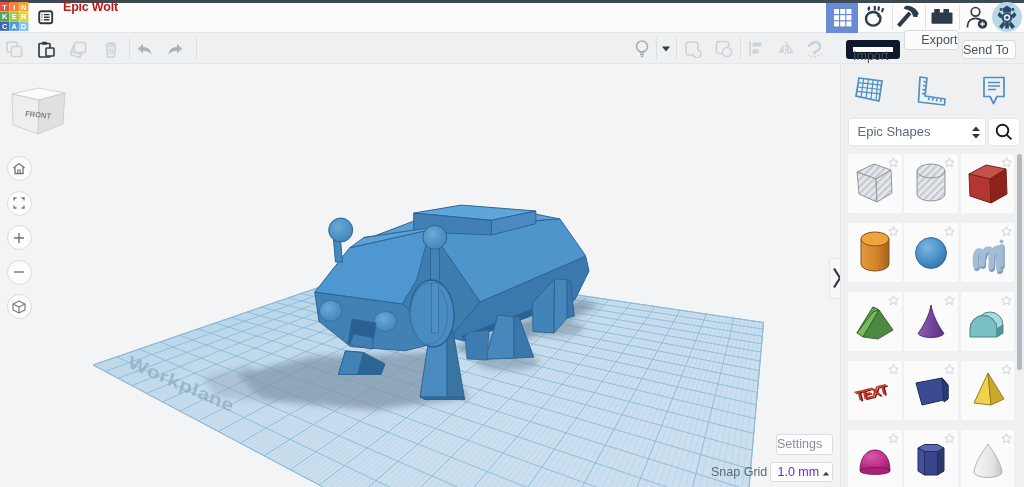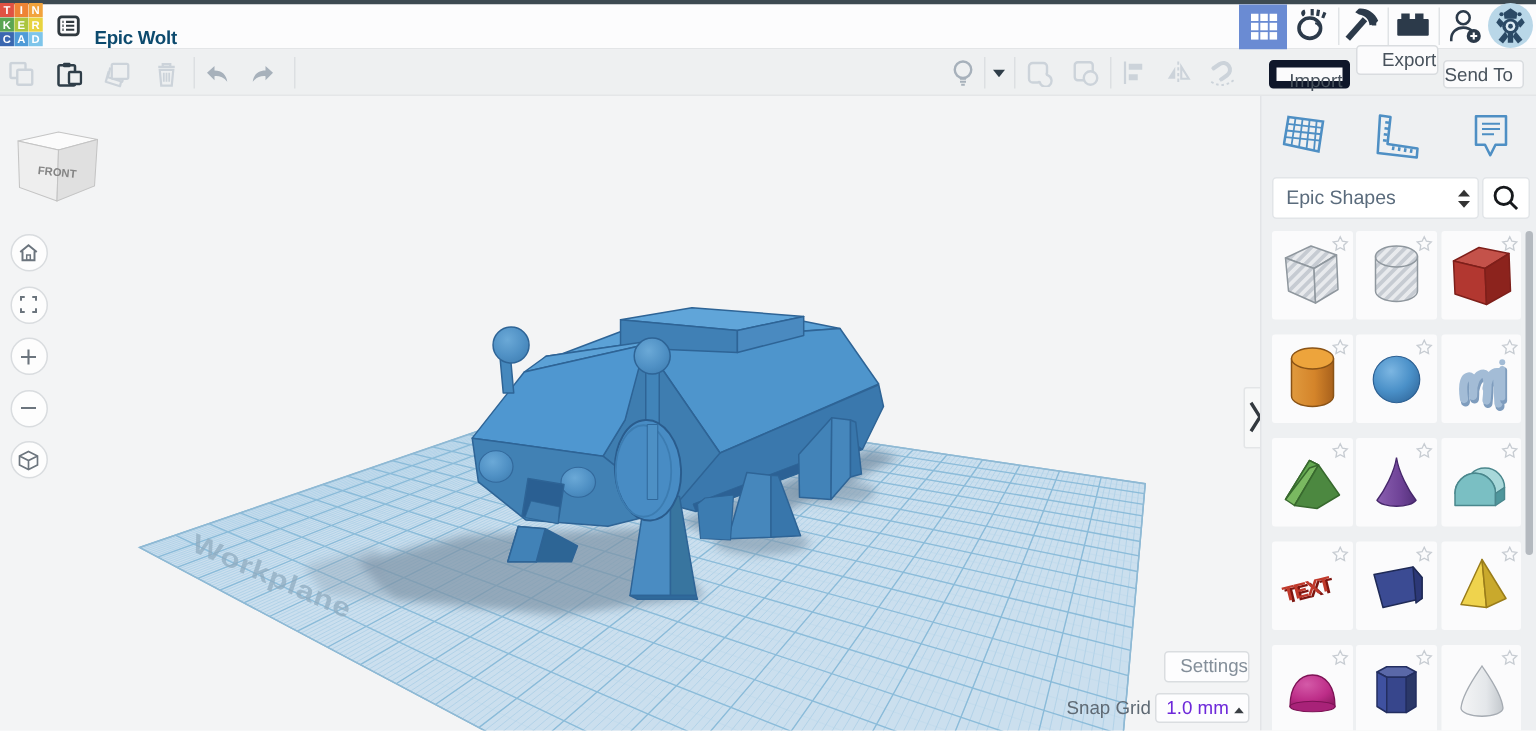--- a/index.html
+++ b/index.html
@@ -95,21 +95,21 @@
 <svg style="position:absolute;left:13px;top:266px" width="12" height="12" viewBox="0 0 12 12">
     <path d="M1 6h10" stroke="#6b747d" stroke-width="1.4"></path>
   </svg>
 <svg style="position:absolute;left:12px;top:299.5px" width="14" height="14" viewBox="0 0 14 14">
     <path d="M7 1 L13 4 L13 10 L7 13 L1 10 L1 4 Z M1 4 L7 7 L13 4 M7 7 V13" fill="none" stroke="#6b747d" stroke-width="1.1"></path>
   </svg>
 <div style="position:absolute;left:828.5px;top:257.5px;width:16px;height:41px;background:#f7f8f8;border:1px solid #e3e5e7;border-radius:2px;box-sizing:border-box"></div>
 <svg style="position:absolute;left:831.5px;top:266.5px" width="10" height="22" viewBox="0 0 10 22">
     <path d="M2 1.5 L8 11 L2 20.5" fill="none" stroke="#33393f" stroke-width="2.2"></path>
   </svg>
-<div style="position:absolute;left:776px;top:434px;width:57px;height:21px;background:#fdfdfe;border:1px solid #dadde0;border-radius:3px;box-sizing:border-box;font:12.5px 'Liberation Sans',sans-serif;color:#848f9a;text-align:right;line-height:19px">Settings</div>
+<div style="position:absolute;left:776px;top:434px;width:57px;height:21px;background:#fdfdfe;border:1px solid #dadde0;border-radius:3px;box-sizing:border-box;font:12.5px 'Liberation Sans',sans-serif;color:#848f9a;text-align:left;line-height:19px">Settings</div>
 <div style="position:absolute;left:711px;top:465px;font:12.5px 'Liberation Sans',sans-serif;color:#5f6a74">Snap Grid</div>
 <div style="position:absolute;left:769.5px;top:461.5px;width:63.5px;height:20.5px;background:#fdfdfe;border:1px solid #dadde0;border-radius:3px;box-sizing:border-box;font:12.5px 'Liberation Sans',sans-serif;color:#6d28d9;line-height:18.5px;padding-left:7px">1.0 mm</div>
 <svg style="position:absolute;left:821.5px;top:470.5px" width="8" height="6" viewBox="0 0 8 6">
     <path d="M0.8 4.5l3.2-3.8 3.2 3.8z" fill="#3a3f44"></path>
   </svg>
 <div style="position:absolute;left:0;top:0;width:1024px;height:2.5px;background:#3d4a52"></div>
 <div style="position:absolute;left:0;top:2.5px;width:1024px;height:30.5px;background:#fcfcfd;border-bottom:1px solid #e3e5e7;box-sizing:border-box"></div>
 <svg style="position:absolute;left:0px;top:2px" width="29" height="30" viewBox="0 0 29 30">
     <rect x="0.0" y="0.0" width="9.3" height="9.4" fill="#e05243"></rect>
     <text x="4.6" y="7.5" font-family="Liberation Sans, sans-serif" font-size="7.5" font-weight="bold" fill="#fff" text-anchor="middle">T</text>
@@ -128,21 +128,21 @@
     <rect x="9.6" y="19.4" width="9.3" height="9.4" fill="#4f9bd7"></rect>
     <text x="14.2" y="26.9" font-family="Liberation Sans, sans-serif" font-size="7.5" font-weight="bold" fill="#fff" text-anchor="middle">A</text>
     <rect x="19.2" y="19.4" width="9.3" height="9.4" fill="#7ec5ea"></rect>
     <text x="23.8" y="26.9" font-family="Liberation Sans, sans-serif" font-size="7.5" font-weight="bold" fill="#fff" text-anchor="middle">D</text>
   </svg>
 <svg style="position:absolute;left:37.5px;top:9.5px" width="16" height="15" viewBox="0 0 16 15">
     <rect x="1.2" y="1.2" width="13" height="12" rx="2" fill="none" stroke="#30393f" stroke-width="1.9"></rect>
     <path d="M6 4.6h5.5M6 7.2h5.5M6 9.8h5.5" stroke="#30393f" stroke-width="1.4"></path>
     <path d="M3.6 4.6h0.8M3.6 7.2h0.8M3.6 9.8h0.8" stroke="#30393f" stroke-width="1.6"></path>
   </svg>
-<div style="position:absolute;left:63px;top:18px;font:bold 12.5px 'Liberation Sans',sans-serif;letter-spacing:-0.2px;color:#0c4a6e">Epic Wolt</div>
+<div style="position:absolute;left:63px;top:0;font:bold 12.5px 'Liberation Sans',sans-serif;letter-spacing:-0.2px;color:#b91c1c">Epic Wolt</div>
 <div style="position:absolute;left:826px;top:2.5px;width:32px;height:30.5px;background:#6a8bd3"></div>
 <svg style="position:absolute;left:833.5px;top:9px" width="18" height="18" viewBox="0 0 18 18">
     <rect x="0.0" y="0.0" width="5" height="5" fill="#fff"></rect>
     <rect x="6.2" y="0.0" width="5" height="5" fill="#fff"></rect>
     <rect x="12.4" y="0.0" width="5" height="5" fill="#fff"></rect>
     <rect x="0.0" y="6.2" width="5" height="5" fill="#fff"></rect>
     <rect x="6.2" y="6.2" width="5" height="5" fill="#fff"></rect>
     <rect x="12.4" y="6.2" width="5" height="5" fill="#fff"></rect>
     <rect x="0.0" y="12.4" width="5" height="5" fill="#fff"></rect>
     <rect x="6.2" y="12.4" width="5" height="5" fill="#fff"></rect>
@@ -252,21 +252,21 @@
     <path d="M6.5 4.5v8L1.5 12.5z" fill="#ccd3da"></path>
     <path d="M10.5 4.5v8l5-0z" fill="none" stroke="#ccd3da" stroke-width="1.4"></path>
   </svg>
 <svg style="position:absolute;left:806px;top:39px" width="19" height="20" viewBox="0 0 19 20">
     <g transform="rotate(-125 9.5 7.5)">
       <path d="M5 2.2 v5.3 a4.5 4.5 0 0 0 9 0 v-5.3" fill="none" stroke="#ccd3da" stroke-width="2.7"></path>
       <path d="M3.9 2.2h2.3M12.8 2.2h2.3" stroke="#ccd3da" stroke-width="1.4"></path>
     </g>
     <path d="M1.5 15.5 q7.5 5 15.5-1.5" fill="none" stroke="#ccd3da" stroke-width="1.3" stroke-dasharray="1.7 1.9"></path>
   </svg>
-<div style="position:absolute;left:846px;top:39.5px;width:54px;height:19.5px;background:#fbfbfc;border:5px solid #0f172a;border-radius:3px;box-sizing:border-box;font:12.5px 'Liberation Sans',sans-serif;color:#48525c;text-align:right;line-height:18px">Import</div>
+<div style="position:absolute;left:846px;top:39.5px;width:54px;height:19.5px;background:#fbfbfc;border:7px solid #0f172a;border-radius:3px;box-sizing:border-box;font:12.5px 'Liberation Sans',sans-serif;color:#48525c;text-align:left;line-height:18px">Import</div>
 <div style="position:absolute;left:903.5px;top:30px;width:55px;height:19.5px;background:#fbfbfc;border:1px solid #d9dcdf;border-radius:3px;box-sizing:border-box;font:12.5px 'Liberation Sans',sans-serif;color:#48525c;text-align:right;line-height:18px">Export</div>
 <div style="position:absolute;left:962px;top:39.5px;width:53.5px;height:19.5px;background:#fbfbfc;border:1px solid #d9dcdf;border-radius:3px;box-sizing:border-box;font:12.5px 'Liberation Sans',sans-serif;color:#48525c;text-align:left;line-height:18px">Send To</div>
 <div style="position:absolute;left:840px;top:64px;width:184px;height:423px;background:#eef0f2;border-left:1px solid #e2e4e7;box-sizing:border-box"></div>
 <svg style="position:absolute;left:855px;top:74px" width="30" height="32" viewBox="0 0 30 32">
     <g fill="none" stroke="#4e8fc4">
       <path d="M4 4 L27 7 L24 27 L1 22 Z" stroke-width="1.7"></path>
       <g stroke-width="1.2">
         <path d="M8.7 4.6 L6 23.1 M13.4 5.2 L11 24.2 M18.1 5.8 L16 25.2 M22.8 6.4 L21 26.2"></path>
         <path d="M3.4 8.6 L26.5 11.2 M2.8 13 L25.9 15.5 M2.2 17.4 L25.3 19.8"></path>
       </g>

